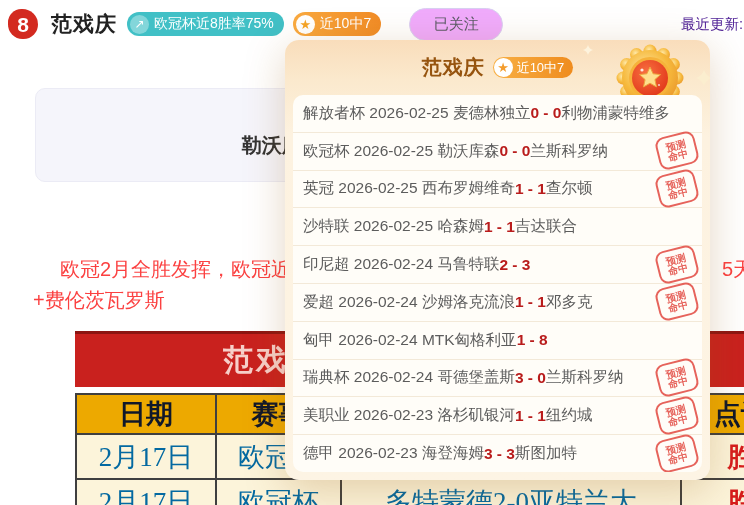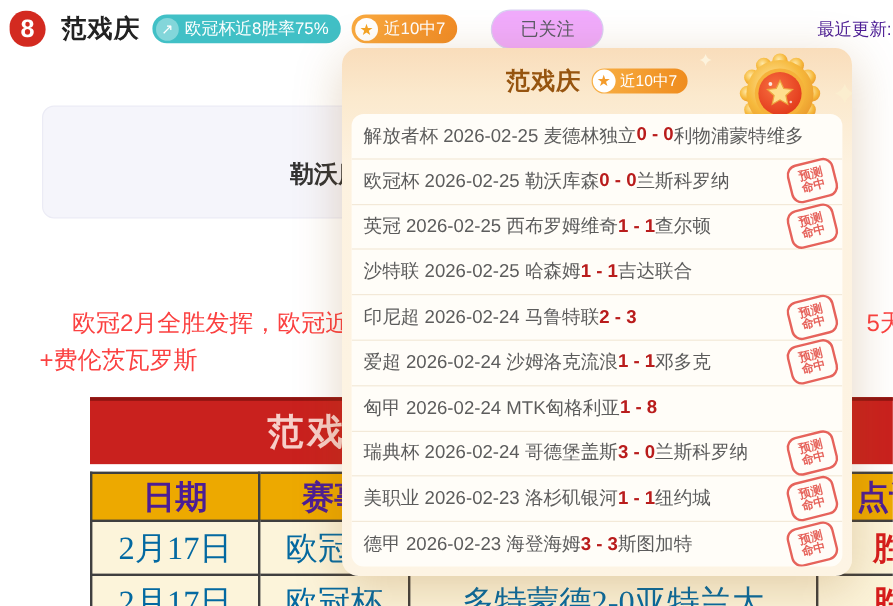--- a/index.html
+++ b/index.html
@@ -27,21 +27,21 @@
   .promo1a{left:60px;top:256px;}
   .promo1b{left:722px;top:256px;}
   .promo2{left:33px;top:287px;}
 
   
   .table-wrap{position:absolute;left:75px;top:331px;width:725px;font-family:"Liberation Serif",serif;z-index:1;}
   .t-title{height:53px;background:#c9211e;border-top:3px solid #8d1512;color:#f7cfc9;font-size:30px;font-weight:bold;display:flex;justify-content:center;align-items:center;letter-spacing:3px;white-space:nowrap;}
   .t-gap{height:6px;background:#fff;}
   table.t-table{border-collapse:collapse;width:725px;table-layout:fixed;}
   .t-table td{border:2px solid #3f3f3f;overflow:hidden;white-space:nowrap;}
-  .th-cell{background:#eda900;font-size:27px;font-weight:bold;text-align:center;height:36px;color:#4c1d95;}
+  .th-cell{background:#eda900;font-size:27px;font-weight:bold;text-align:center;height:36px;color:#0f172a;}
   .td-date,.td-league,.td-match{background:#fcf4da;font-size:27px;text-align:center;height:41px;color:#0369a1;}
   .td-result{background:#fcf4da;font-size:27px;text-align:center;color:#d61c1c;font-weight:bold;}
 
   
   .popup{position:absolute;left:285px;top:40px;width:425px;height:440px;border-radius:14px;
     background:linear-gradient(180deg,#f9ddbb 0%,#fbe9cd 9%,#fdf2e0 22%,#fdf4e4 100%);
     box-shadow:0 10px 40px rgba(150,90,20,.25);z-index:10;}
   .popup-header{height:55px;display:flex;align-items:center;justify-content:center;gap:8px;}
   .popup-title{font-size:20px;font-weight:bold;color:#96540f;letter-spacing:1px;}
   .popup-badge{display:flex;align-items:center;height:21px;background:linear-gradient(90deg,#f8b045,#ef8c1e);border-radius:11px;padding-right:9px;color:#fff;font-size:13px;white-space:nowrap;}

